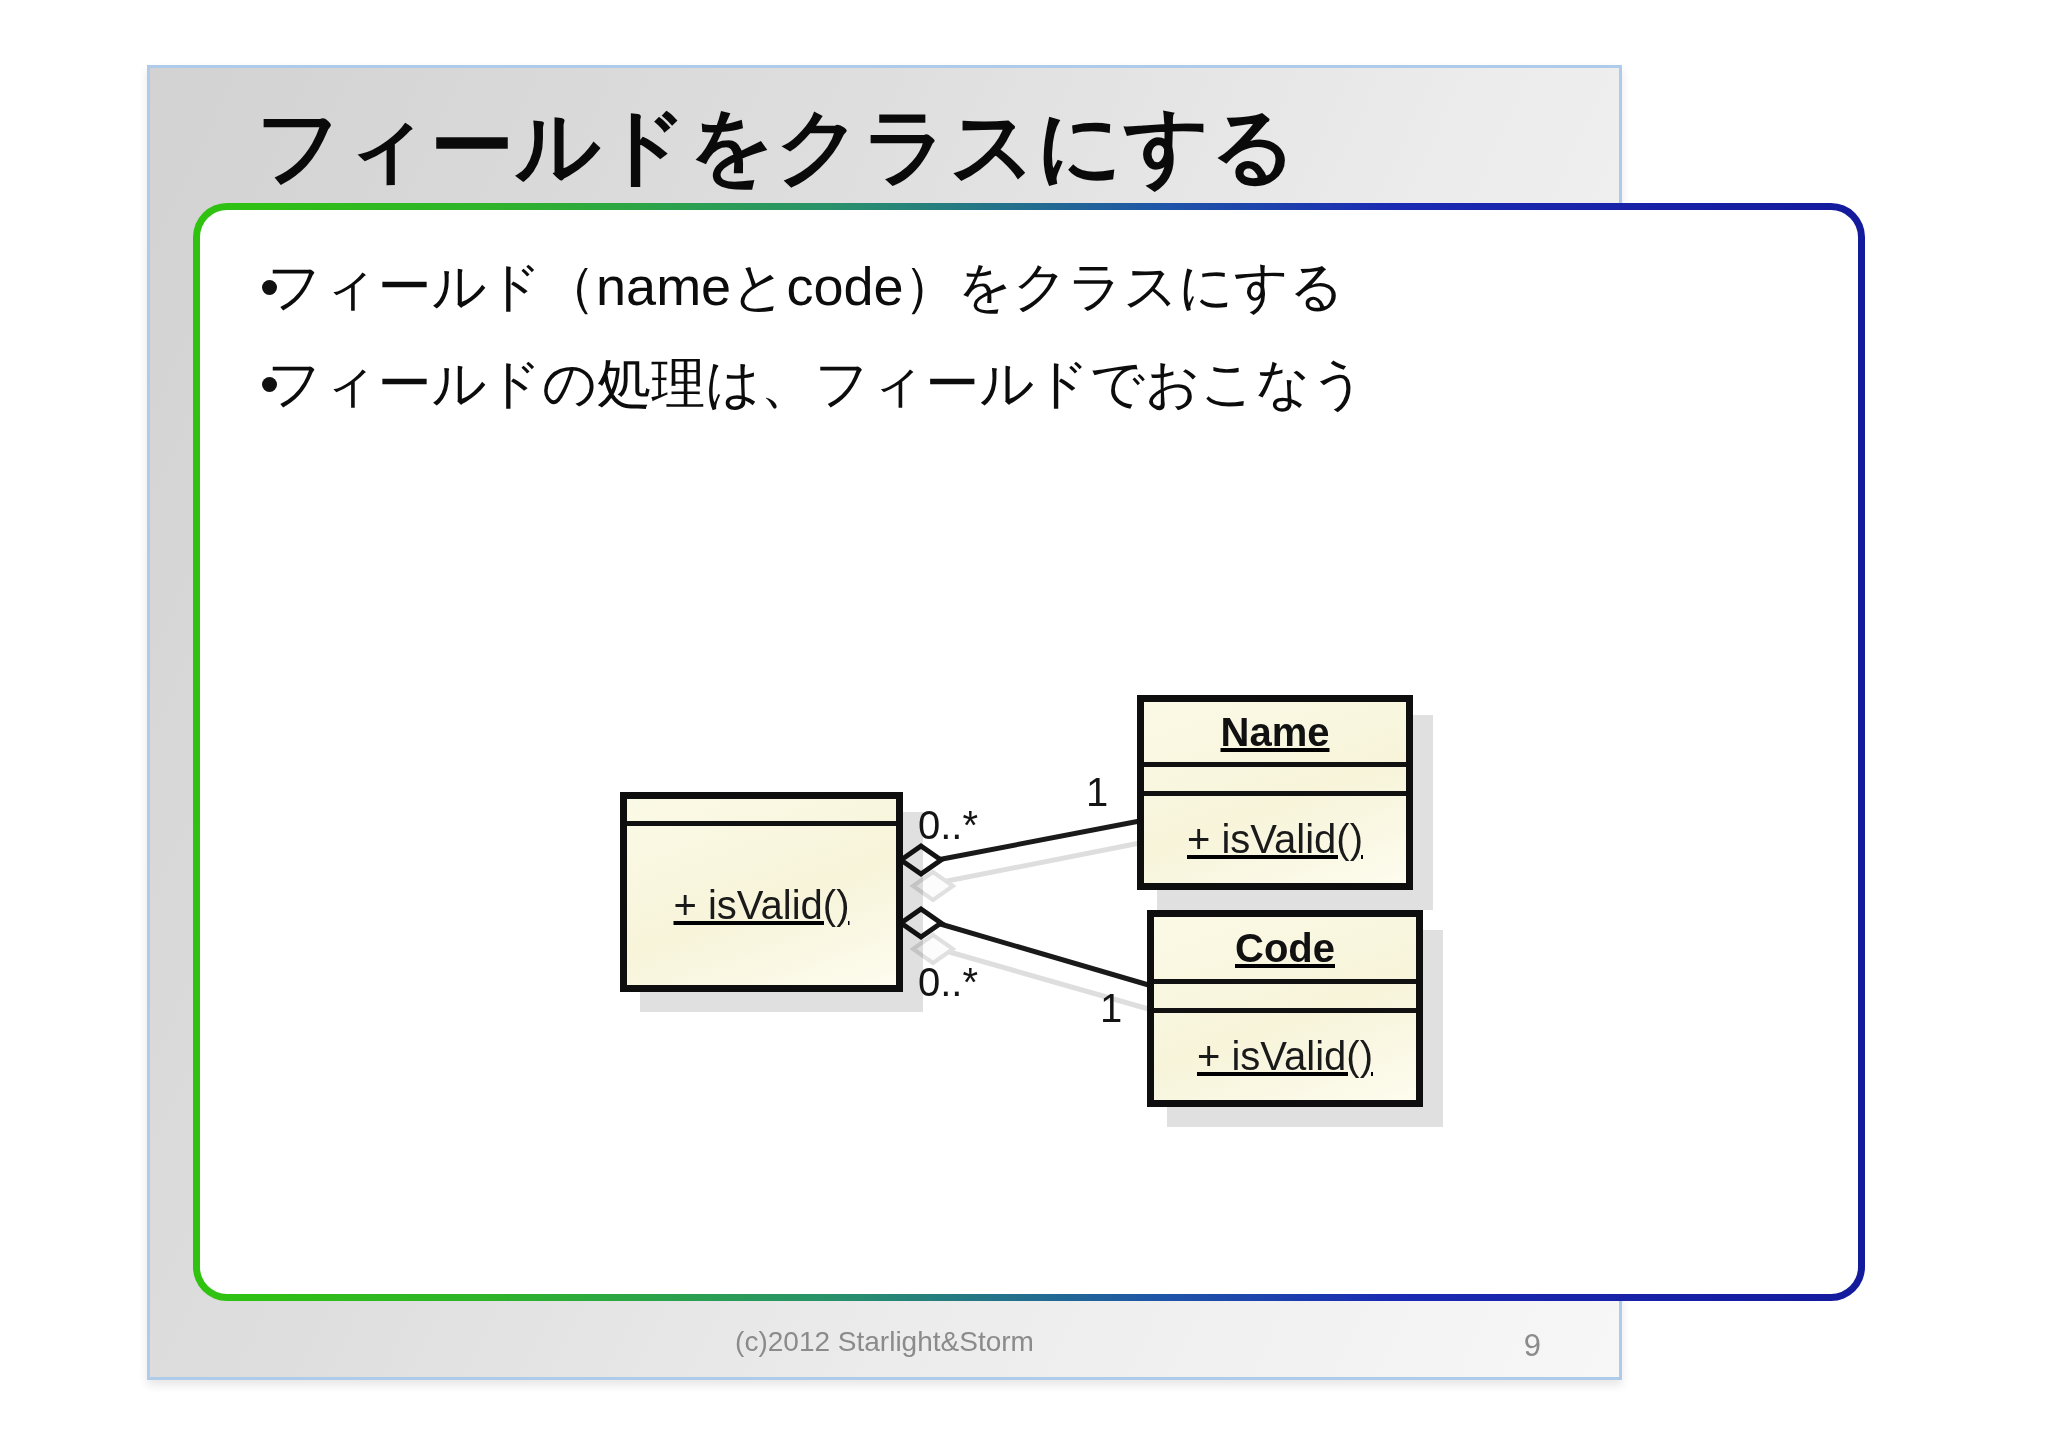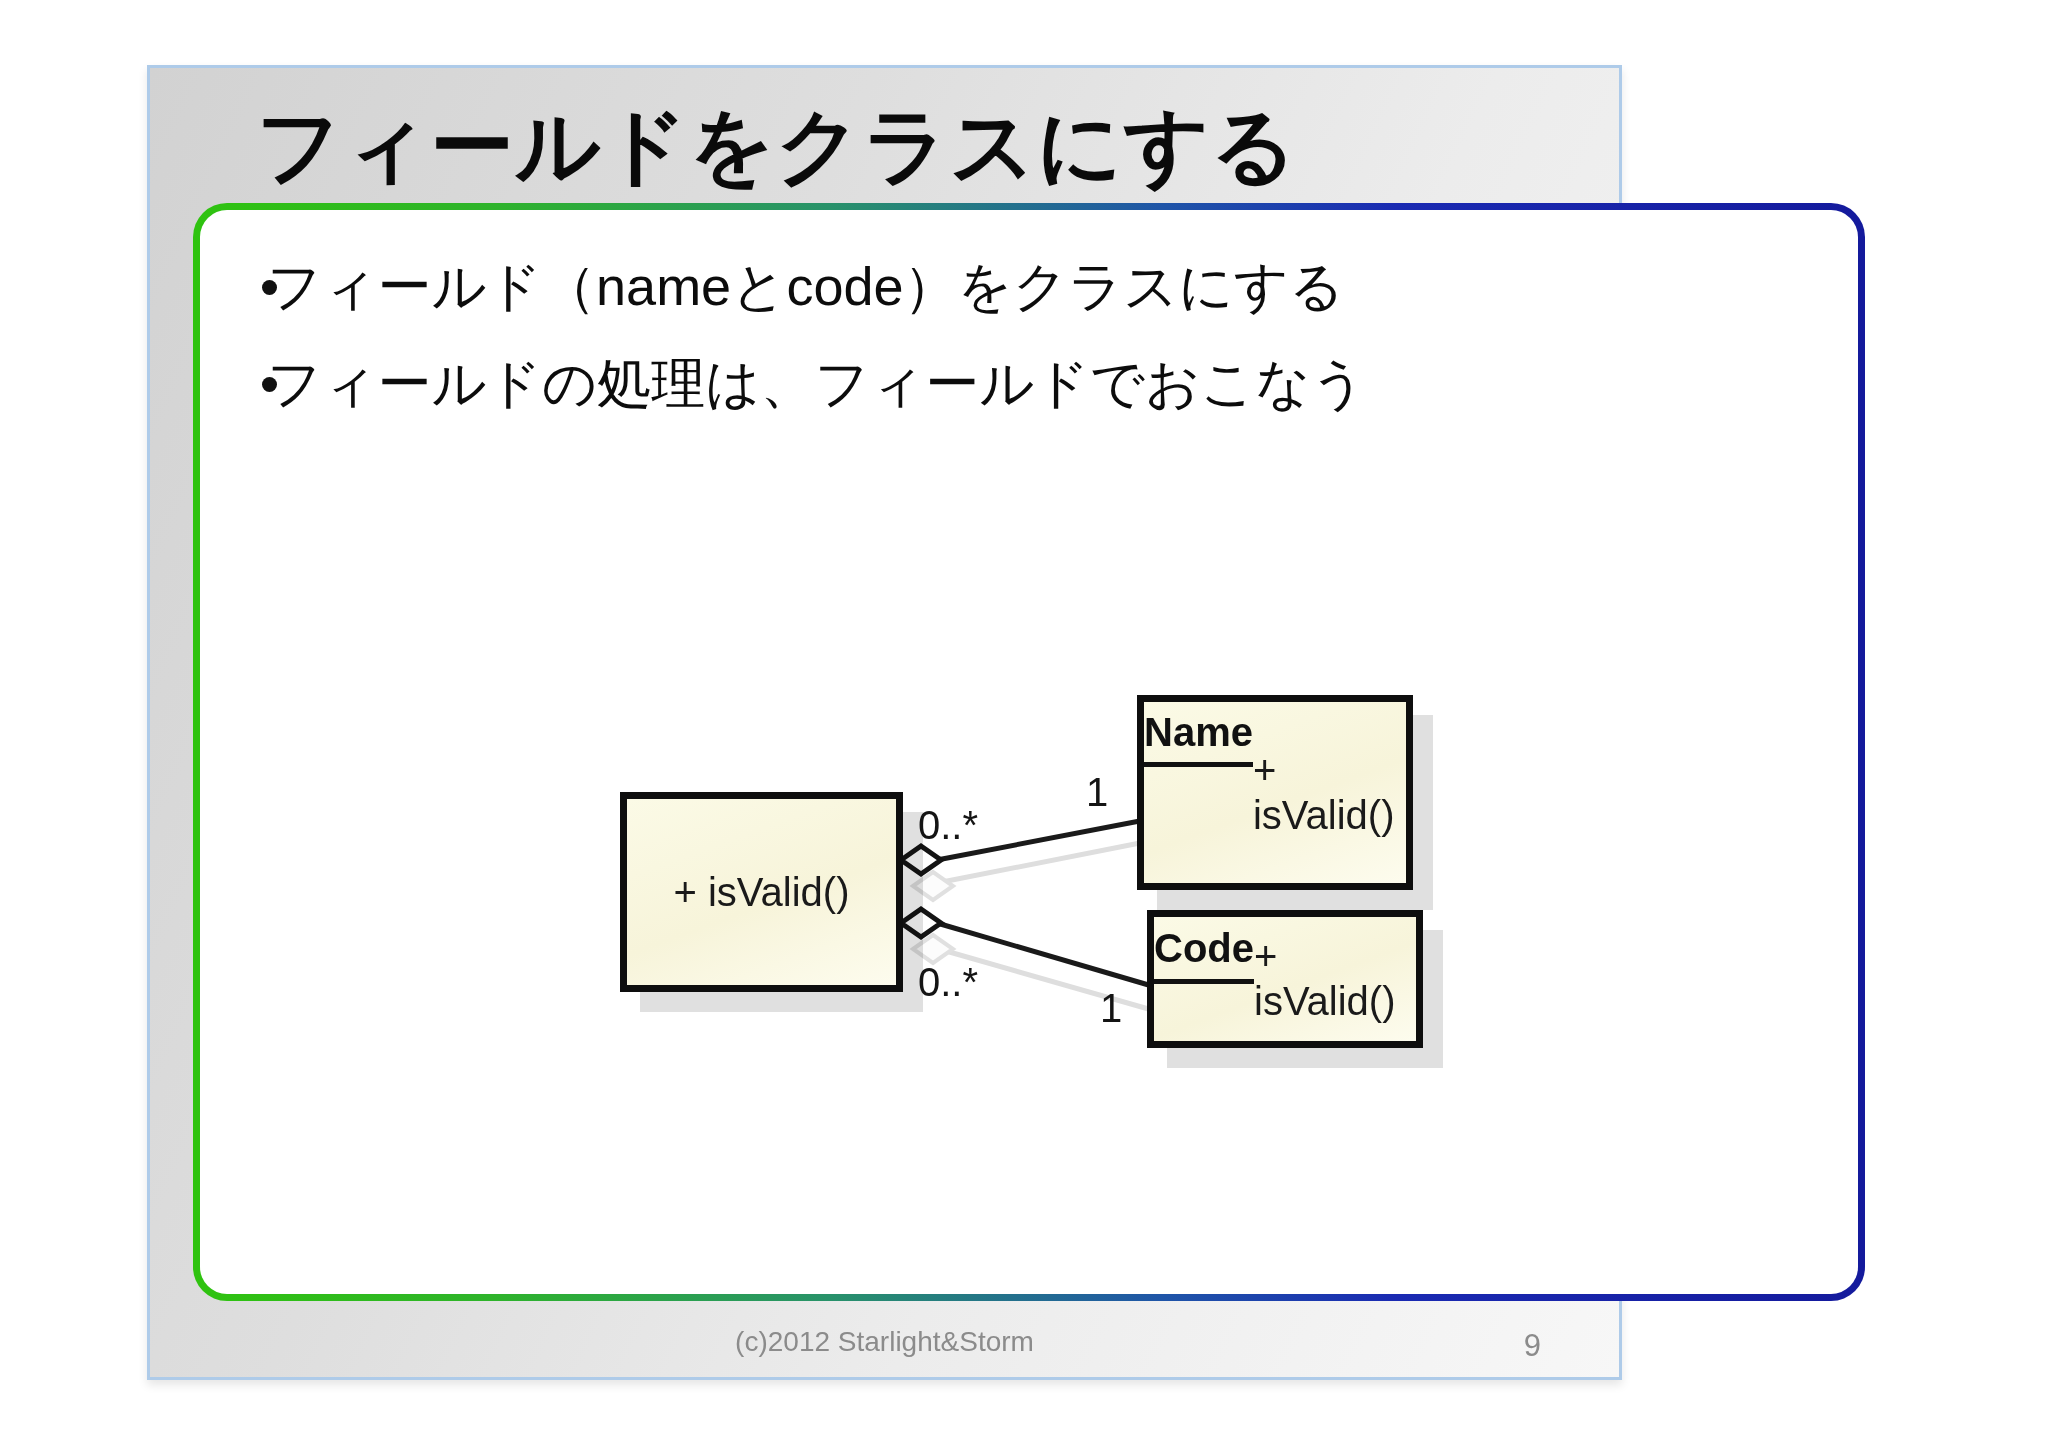--- a/index.html
+++ b/index.html
@@ -59,42 +59,42 @@
 
   
   .diagram { position:absolute; left:600px; top:670px; width:880px; height:470px; }
   .diagram svg { position:absolute; left:0; top:0; }
 
   .uml-class {
     position:absolute; box-sizing:border-box;
     border:7px solid #0e0e0e;
     background:linear-gradient(160deg, #fbfae6 0%, #f7f4da 55%, #fdfcee 100%);
     box-shadow:20px 20px 0 rgba(0,0,0,0.12);
-    display:flex; 
+    display:flex; flex-direction:column;text-decoration:underline;
   }
   .uml-name {
     border-bottom:5px solid #111;
     display:flex; align-items:center; justify-content:center;
     font-weight:bold; font-size:40px; color:#111;
   }
   .uml-attrs { border-bottom:5px solid #111; }
   .uml-ops {
     flex:1; display:flex; align-items:center; justify-content:center;
     font-size:40px; color:#1a1a1a;
   }
 
   .uml-employee { left:20px;  top:122px; width:283px; height:200px; }
   .uml-employee .uml-name { height:62px; }
   .uml-employee .uml-attrs { height:22px; }
 
   .uml-namebox { left:537px; top:25px;  width:276px; height:195px; }
   .uml-namebox .uml-name { height:60px; }
   .uml-namebox .uml-attrs { height:24px; }
 
-  .uml-codebox { left:547px; top:240px; width:276px; height:138px; }
+  .uml-codebox { left:547px; top:240px; width:276px; height:197px; }
   .uml-codebox .uml-name { height:62px; }
   .uml-codebox .uml-attrs { height:24px; }
 
   .mult {
     position:absolute; font-size:40px; color:#141414; white-space:nowrap;
   }
   .mult-top-from    { left:318px; top:133px; }
   .mult-top-to      { left:486px; top:100px; }
   .mult-bottom-from { left:318px; top:290px; }
   .mult-bottom-to   { left:500px; top:316px; }

